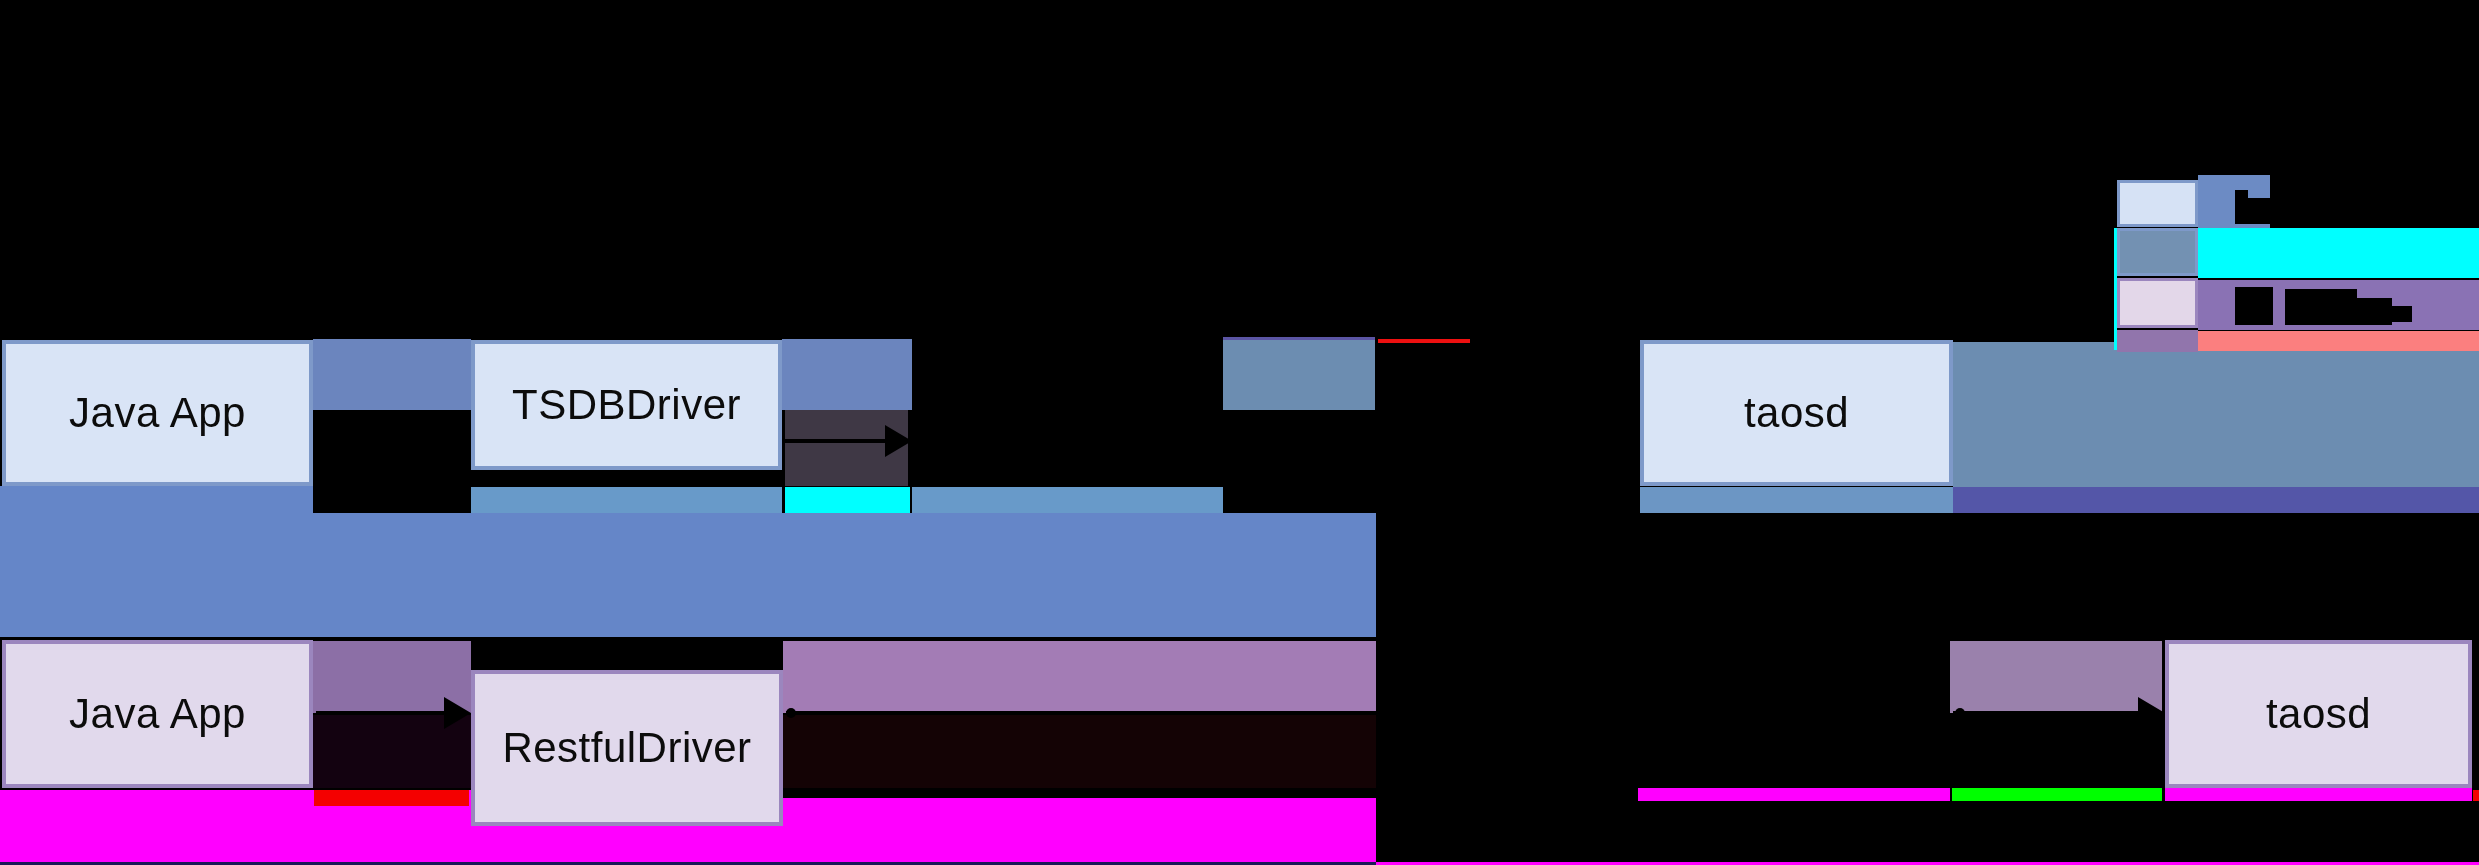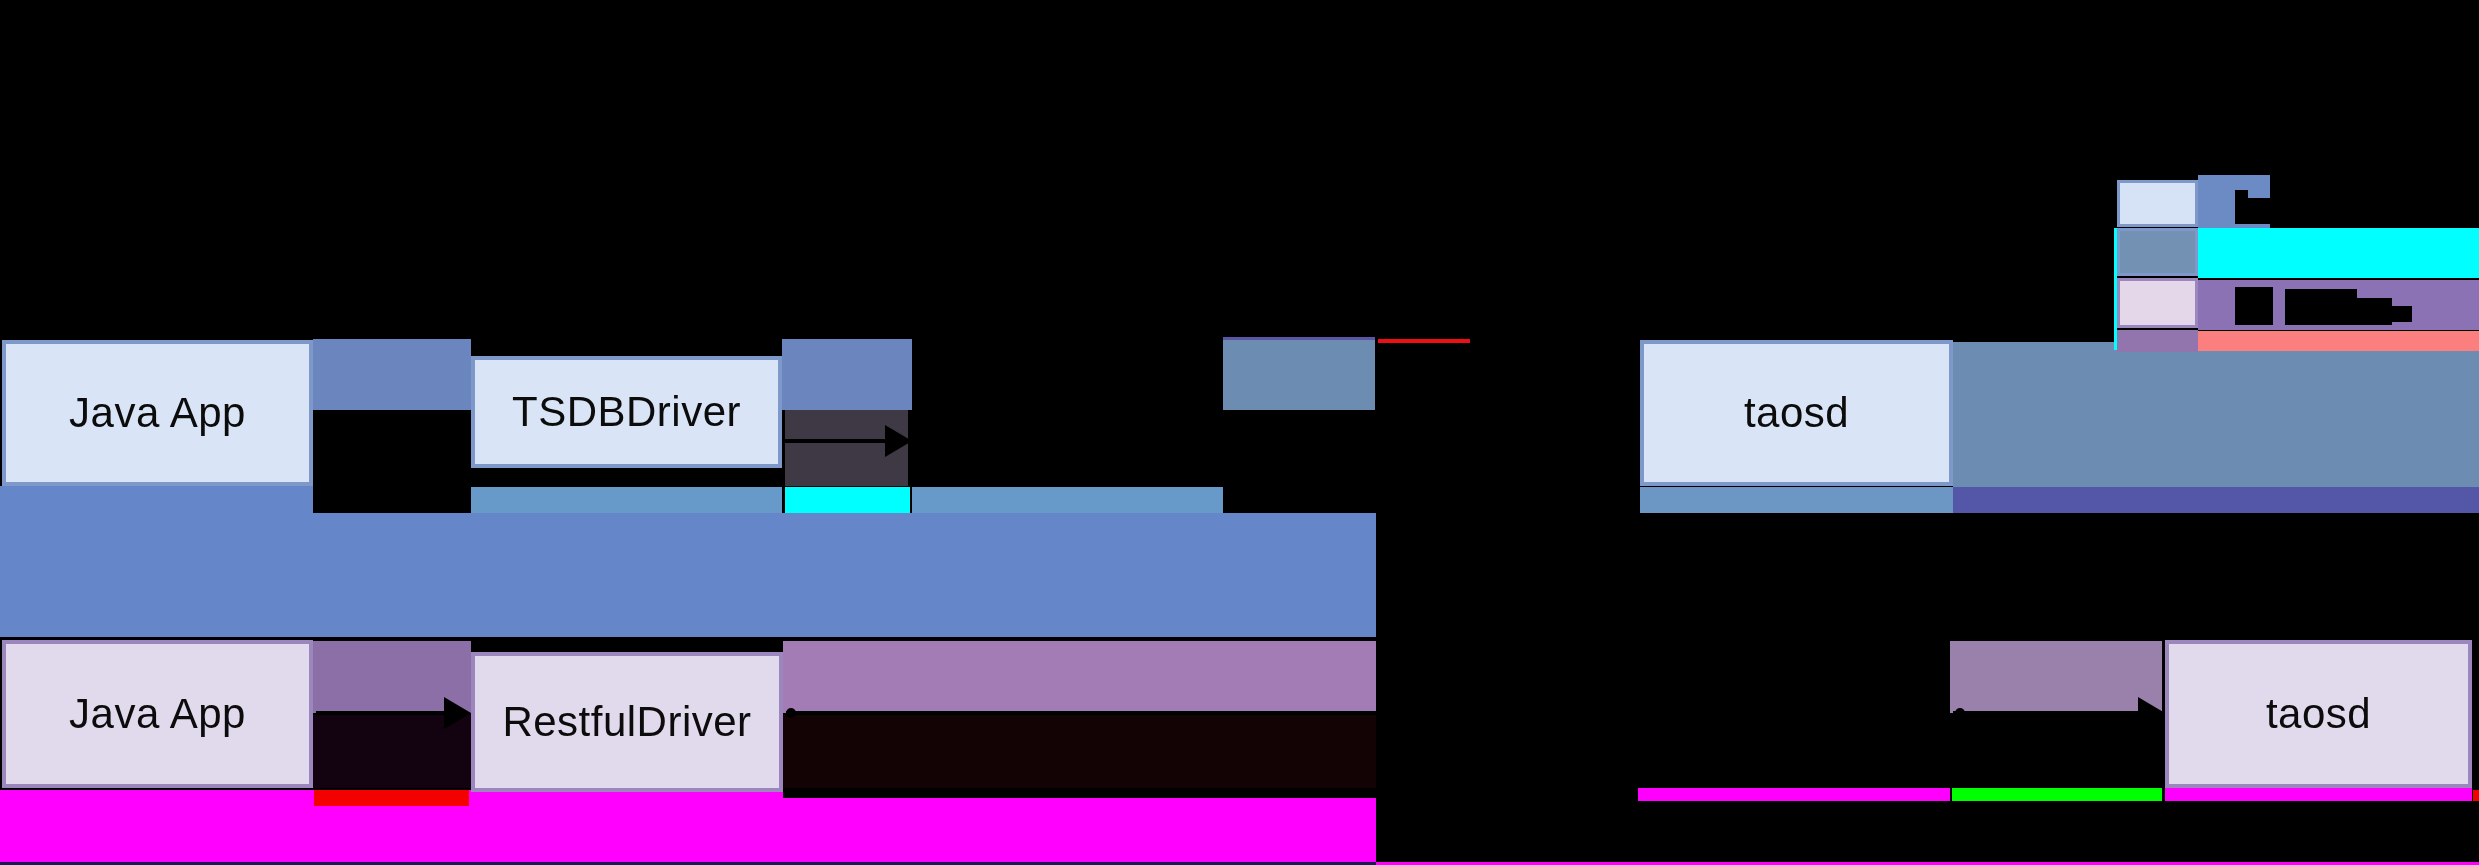--- a/index.html
+++ b/index.html
@@ -66,21 +66,21 @@
   <div class="abs aline" style="left:316px;top:439px;width:130px;"></div>
   <div class="abs ahead" style="left:444px;top:425px;"></div>
   <div class="abs aline" style="left:785px;top:439px;width:102px;"></div>
   <div class="abs ahead" style="left:885px;top:425px;"></div>
   <div class="abs aline" style="left:1226px;top:441px;width:388px;"></div>
   <div class="abs ahead" style="left:1613px;top:427px;"></div>
 
   <div class="abs node node-blue" style="left:2px;top:340px;width:311px;height:146px;">
     <span>Java App</span>
   </div>
-  <div class="abs node node-blue" style="left:471px;top:356px;width:311px;height:112px;">
+  <div class="abs node node-blue" style="left:471px;top:340px;width:311px;height:130px;">
     <span>TSDBDriver</span>
   </div>
   <div class="abs node node-blue" style="left:1640px;top:340px;width:313px;height:146px;">
     <span>taosd</span>
   </div>
 
   <div class="abs magenta" style="left:0px;top:790px;width:1376px;height:72px;"></div>
   <div class="abs blackfill" style="left:783px;top:788px;width:593px;height:10px;"></div>
   <div class="abs red" style="left:314px;top:790px;width:155px;height:16px;"></div>
 
@@ -104,21 +104,21 @@
   <div class="abs aline" style="left:786px;top:711px;width:826px;"></div>
   <div class="abs ahead" style="left:1611px;top:697px;"></div>
   <div class="abs adot" style="left:786px;top:708px;"></div>
   <div class="abs aline" style="left:1953px;top:711px;width:186px;"></div>
   <div class="abs ahead" style="left:2138px;top:697px;"></div>
   <div class="abs adot" style="left:1955px;top:708px;"></div>
 
   <div class="abs node node-purple" style="left:2px;top:640px;width:311px;height:148px;">
     <span>Java App</span>
   </div>
-  <div class="abs node node-purple" style="left:471px;top:652px;width:312px;height:140px;">
+  <div class="abs node node-purple" style="left:471px;top:670px;width:312px;height:156px;">
     <span>RestfulDriver</span>
   </div>
   <div class="abs node node-purple" style="left:2165px;top:640px;width:307px;height:148px;">
     <span>taosd</span>
   </div>
 
   <div class="abs" style="left:2100px;top:170px;width:379px;height:190px;">
 
     <div class="abs" style="left:98px;top:5px;width:72px;height:53px;background:#6C8BC4;"></div>
     <div class="abs cyan" style="left:98px;top:58px;width:281px;height:50px;"></div>

